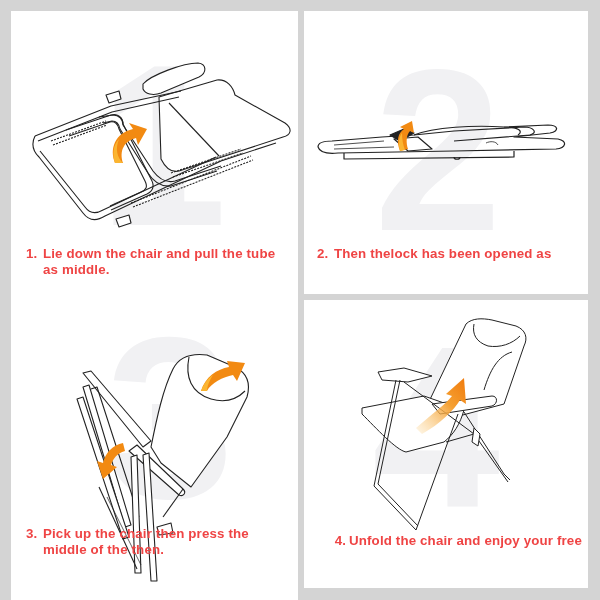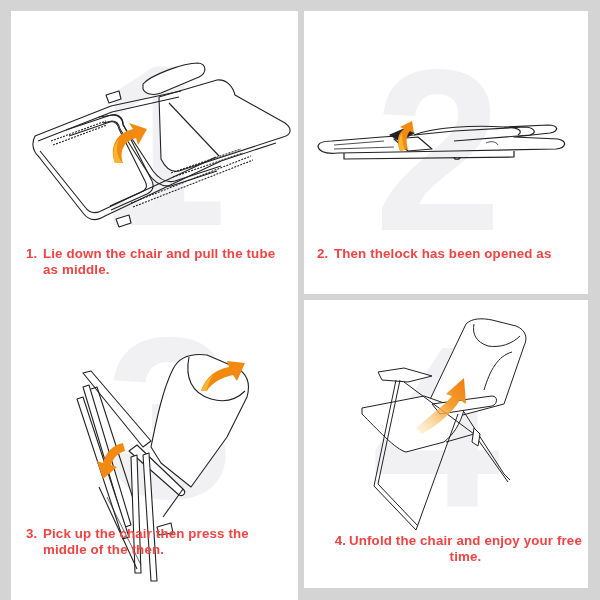--- a/index.html
+++ b/index.html
@@ -169,15 +169,14 @@
       <linearGradient id="g4" x1="0" y1="1" x2="1" y2="0">
         <stop offset="0" stop-color="#fbd38a" stop-opacity="0.2"></stop>
         <stop offset="0.6" stop-color="#f5a032"></stop>
         <stop offset="1" stop-color="#f07a0c"></stop>
       </linearGradient>
     </defs>
     <path d="M112 128 C128 114 142 104 148 96 L142 94 L160 78 L162 104 L156 100 C150 110 136 124 118 134 Z" fill="url(#g4)" stroke="none"></path>
   </svg>
   <div class="caption">
     <span class="num">4.</span><span>Unfold the chair and enjoy your free</span>
-    <span class="line2">time.</span>
   </div>
 </div>
 
 </body></html>

